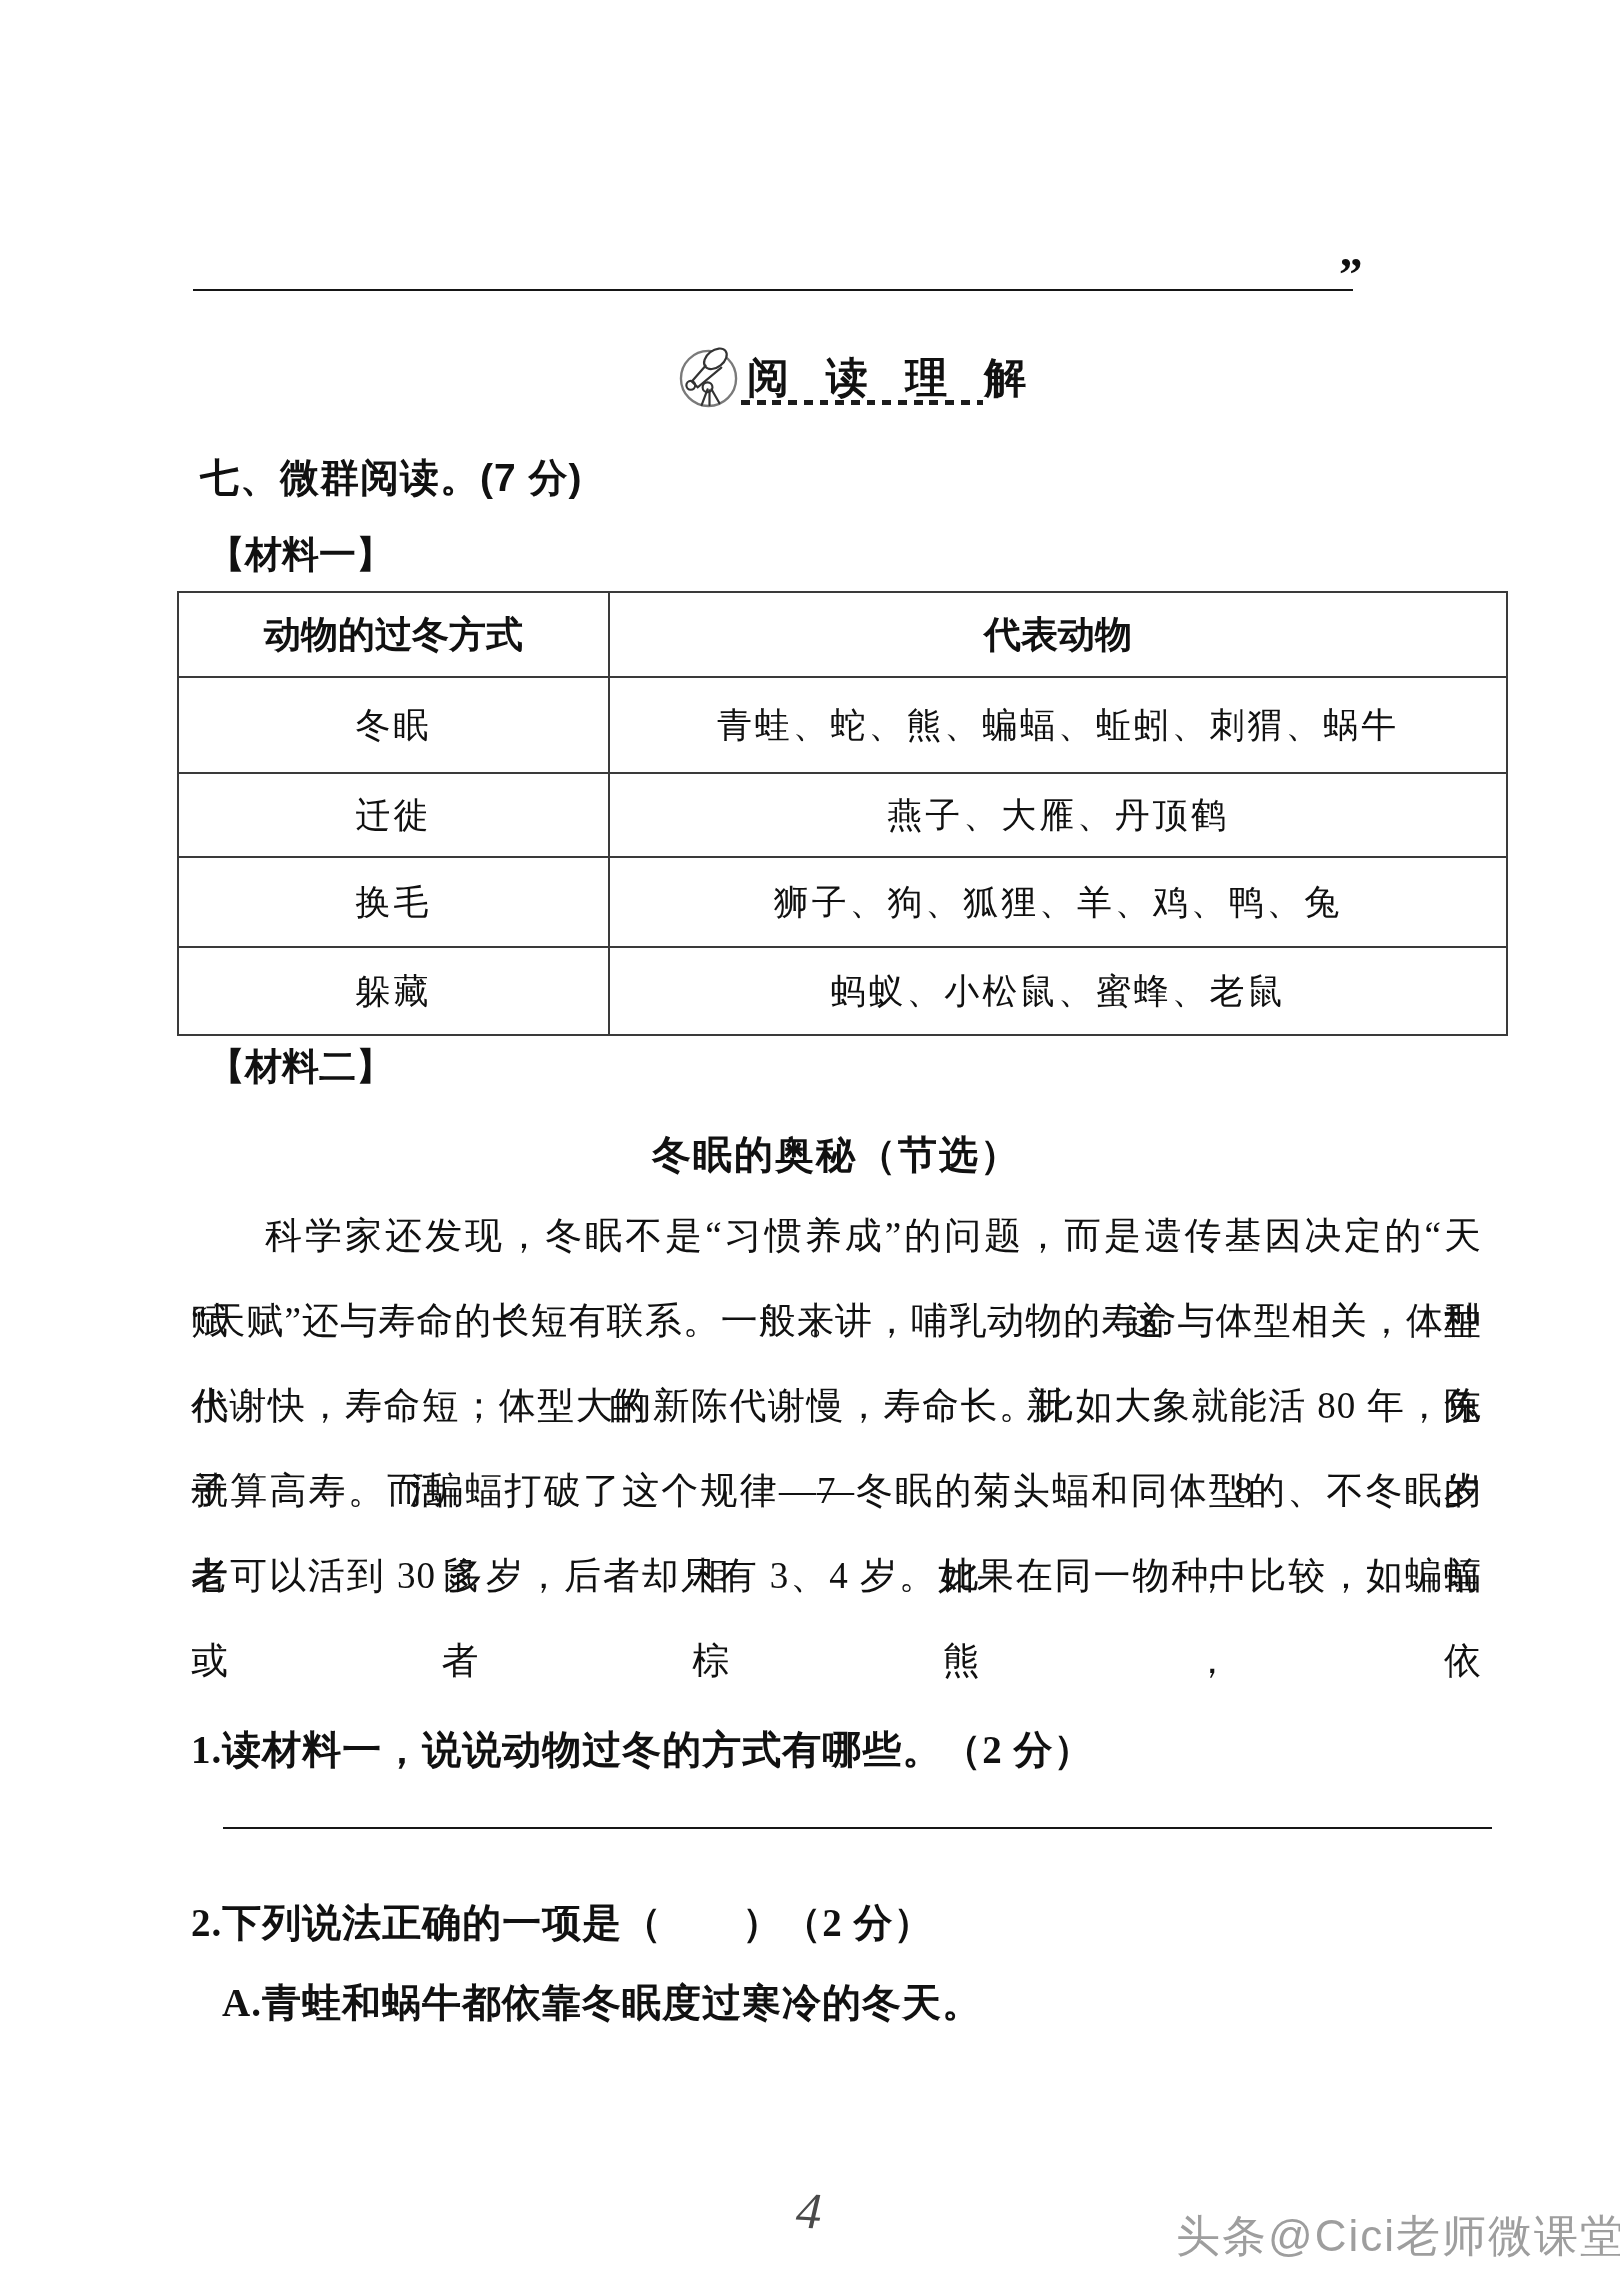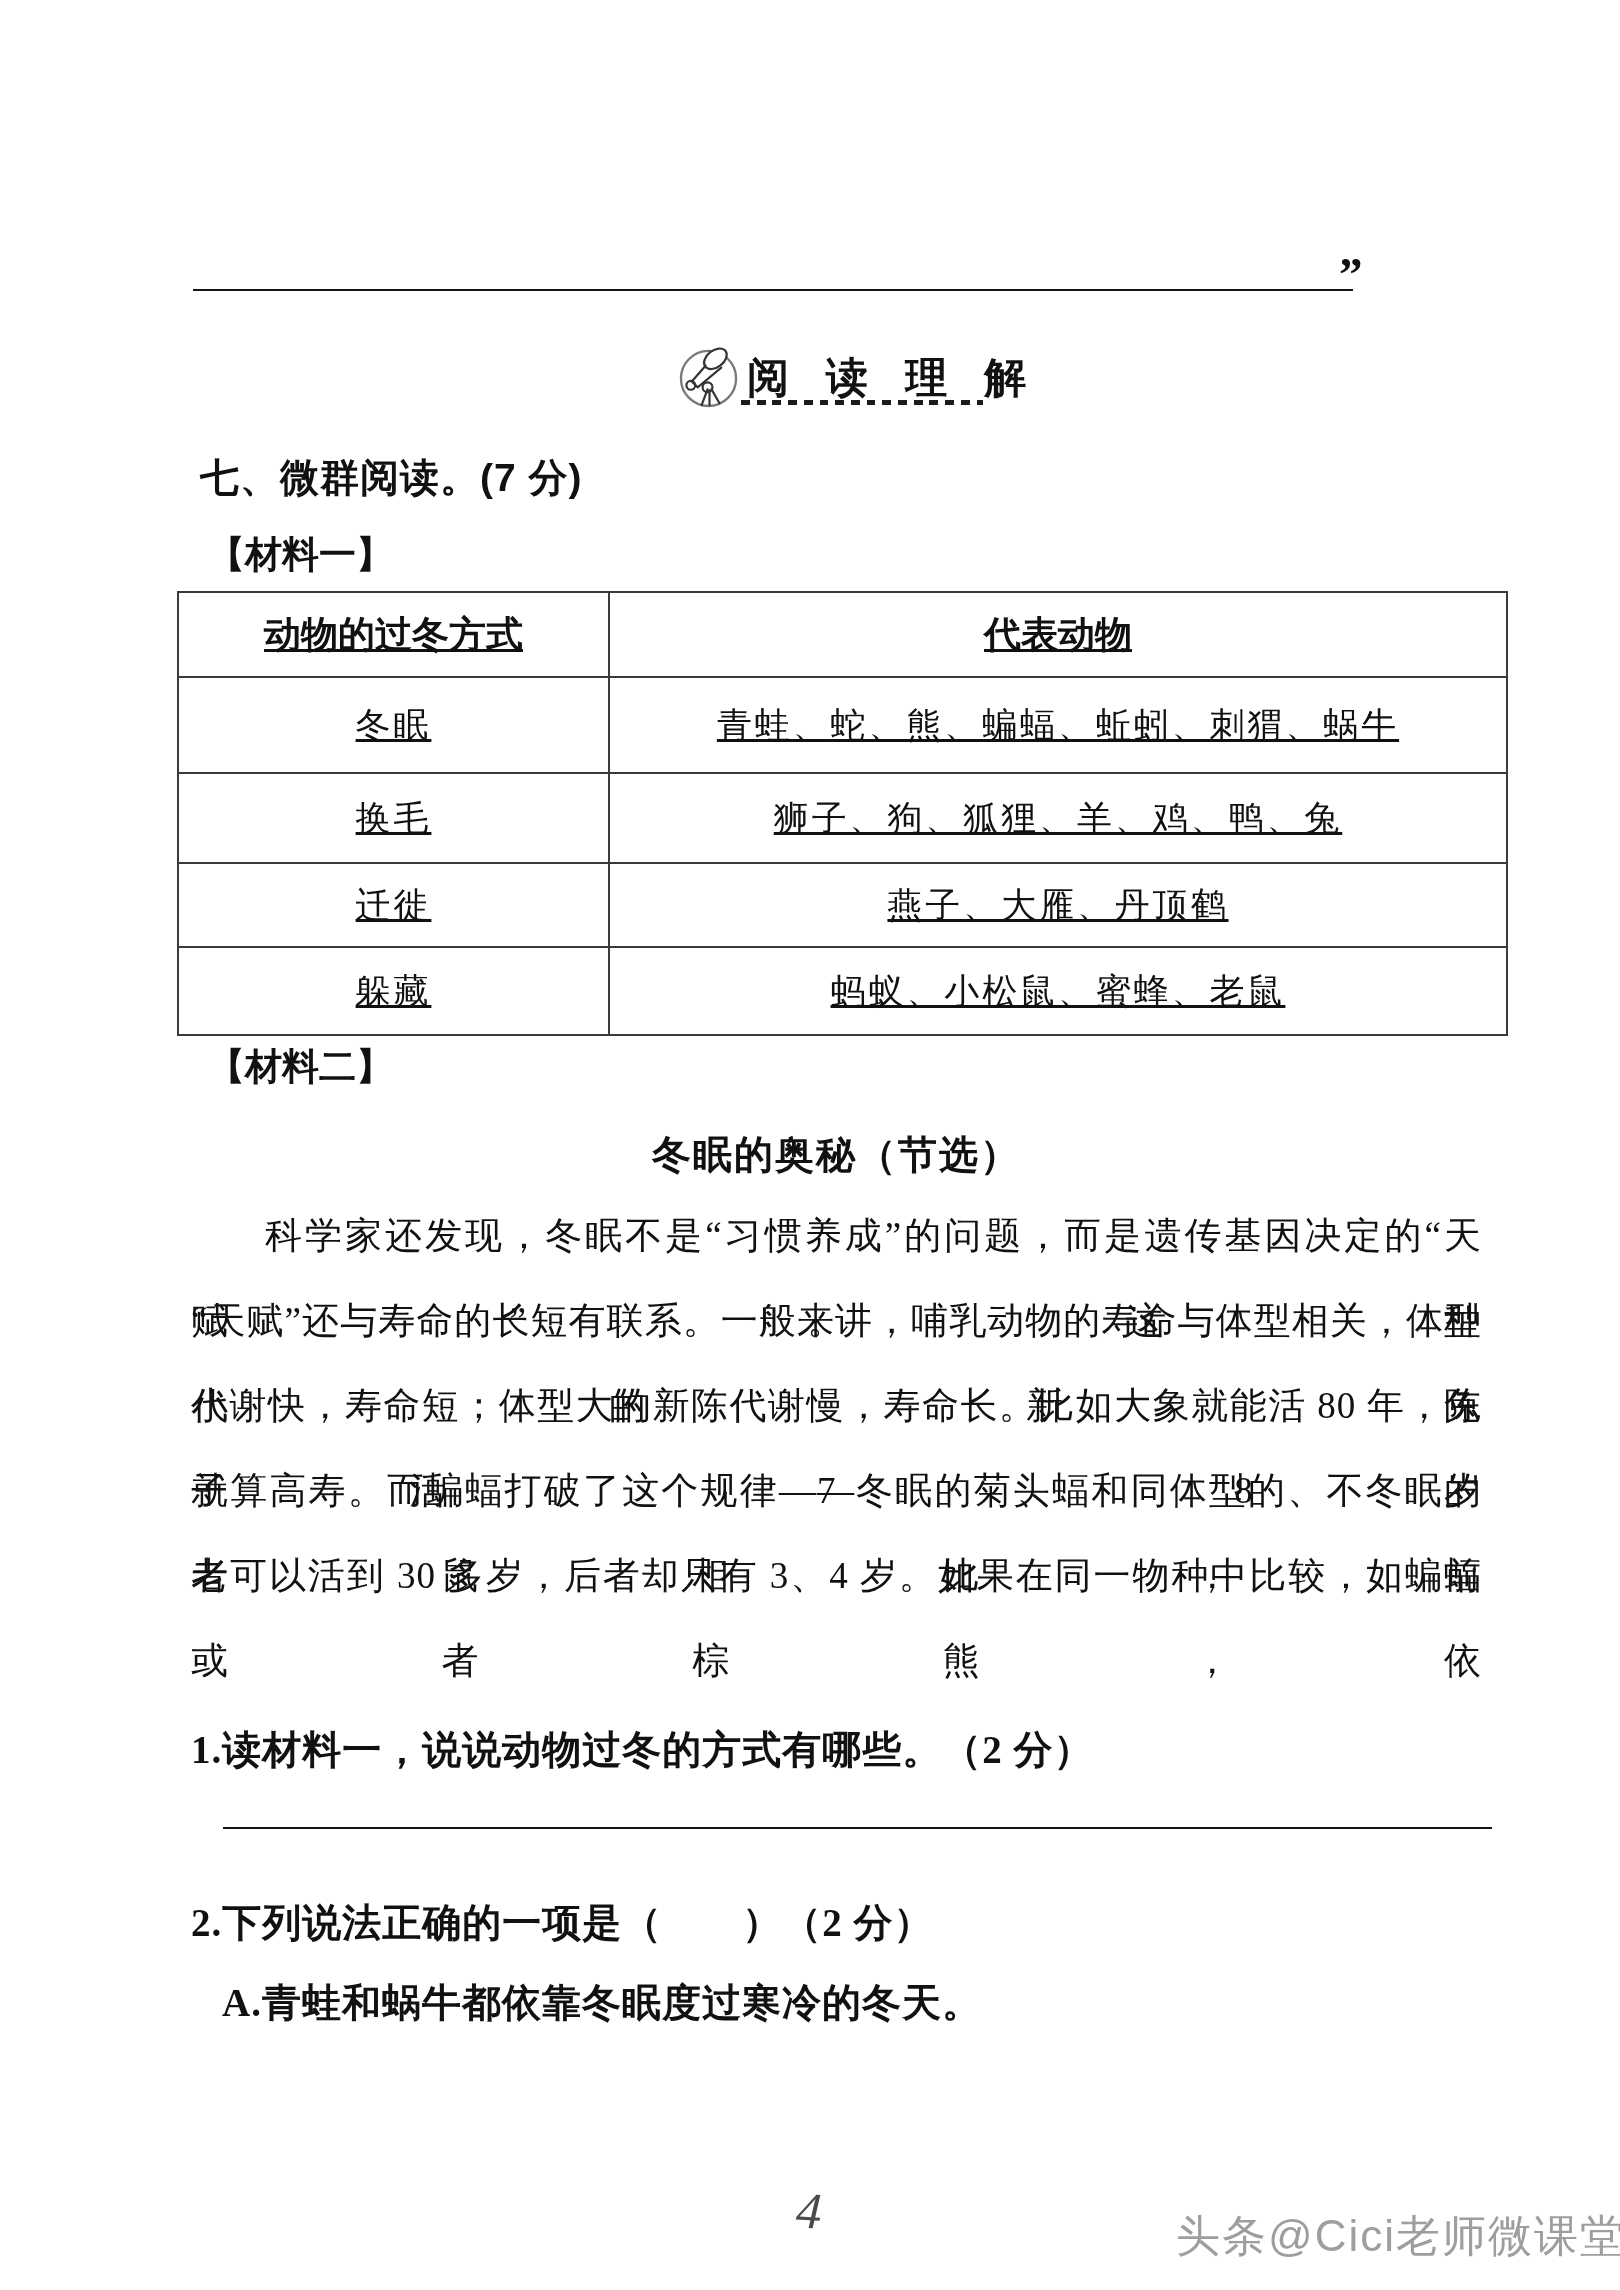--- a/index.html
+++ b/index.html
@@ -21,21 +21,20 @@
   }
   
   table.wintering{
     border-collapse:collapse;table-layout:fixed;
     width:1329px;
   }
   table.wintering td,table.wintering th{
     border:2.5px solid #3a3a3a;
     text-align:center;vertical-align:middle;
     padding:0;
-    text-decoration:underline;
   }
   table.wintering th{
     font-family:"Liberation Sans", sans-serif;font-weight:700;font-size:37px;
   }
   table.wintering td{
     font-family:"Liberation Serif", serif;font-size:35px;letter-spacing:2.9px;
   }
   
   .essay-line{
     font-size:37px;height:85px;line-height:85px;white-space:nowrap;
@@ -81,27 +80,27 @@
     </colgroup>
   <tbody>
       <tr style="height:85px">
     <th>动物的过冬方式</th>
     <th>代表动物</th>
   </tr>
   <tr style="height:96px">
     <td>冬眠</td>
     <td>青蛙、蛇、熊、蝙蝠、蚯蚓、刺猬、蜗牛</td>
   </tr>
+  <tr style="height:84px">
+    <td>迁徙</td>
+    <td>燕子、大雁、丹顶鹤</td>
+  </tr>
   <tr style="height:90px">
     <td>换毛</td>
     <td>狮子、狗、狐狸、羊、鸡、鸭、兔</td>
-  </tr>
-  <tr style="height:84px">
-    <td>迁徙</td>
-    <td>燕子、大雁、丹顶鹤</td>
   </tr>
   <tr style="height:88px">
     <td>躲藏</td>
     <td>蚂蚁、小松鼠、蜜蜂、老鼠</td>
   </tr>
 </tbody>
   </table>
 
 <div class="abs hei" style="left:208px;top:1042px;font-size:37px;">【材料二】</div>
 

